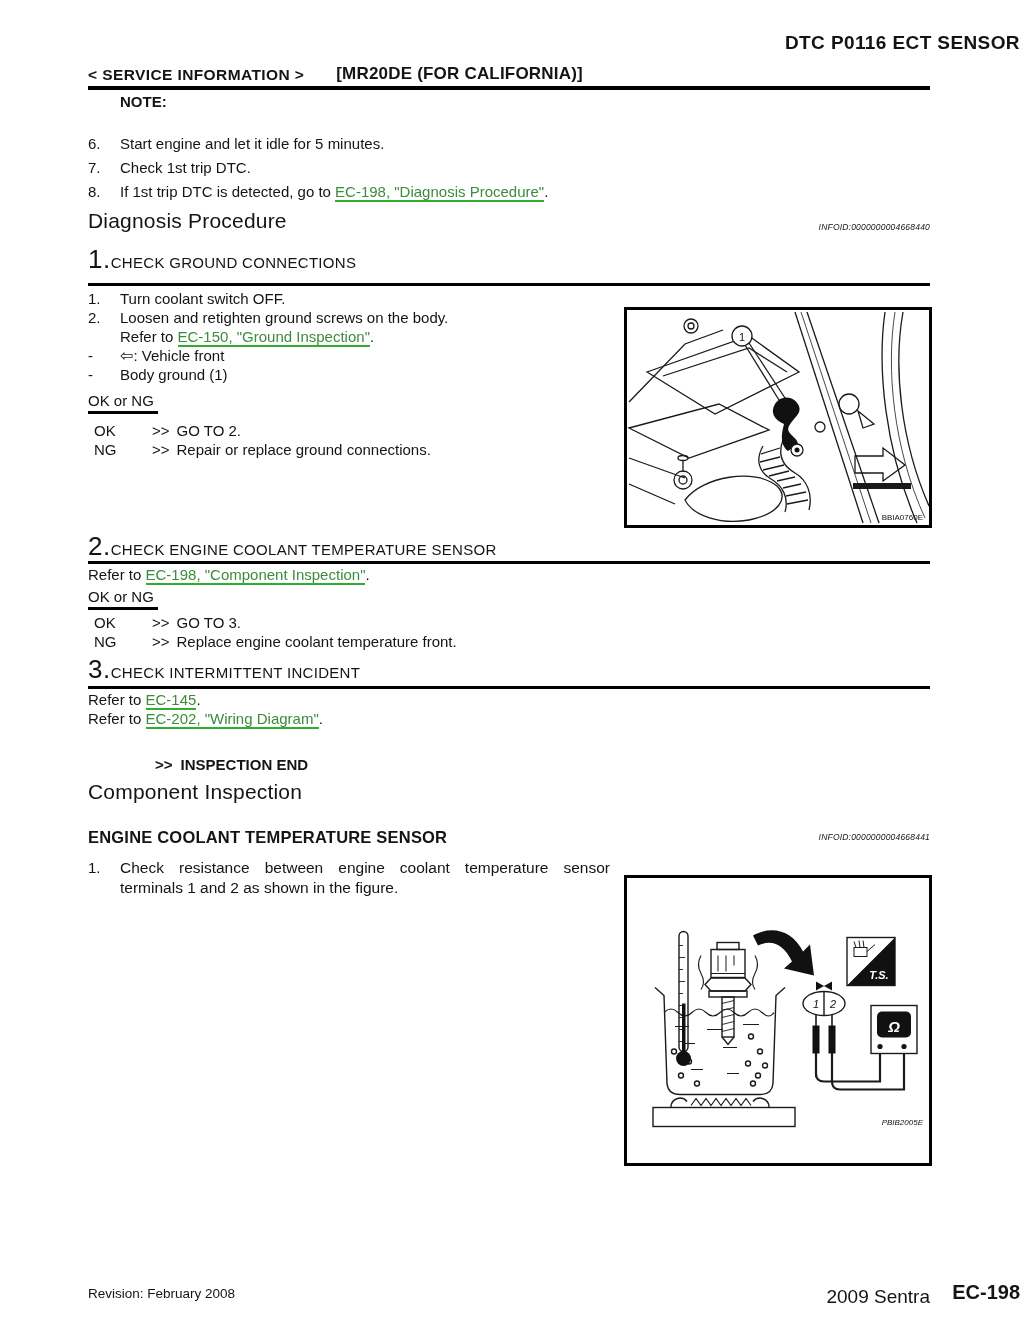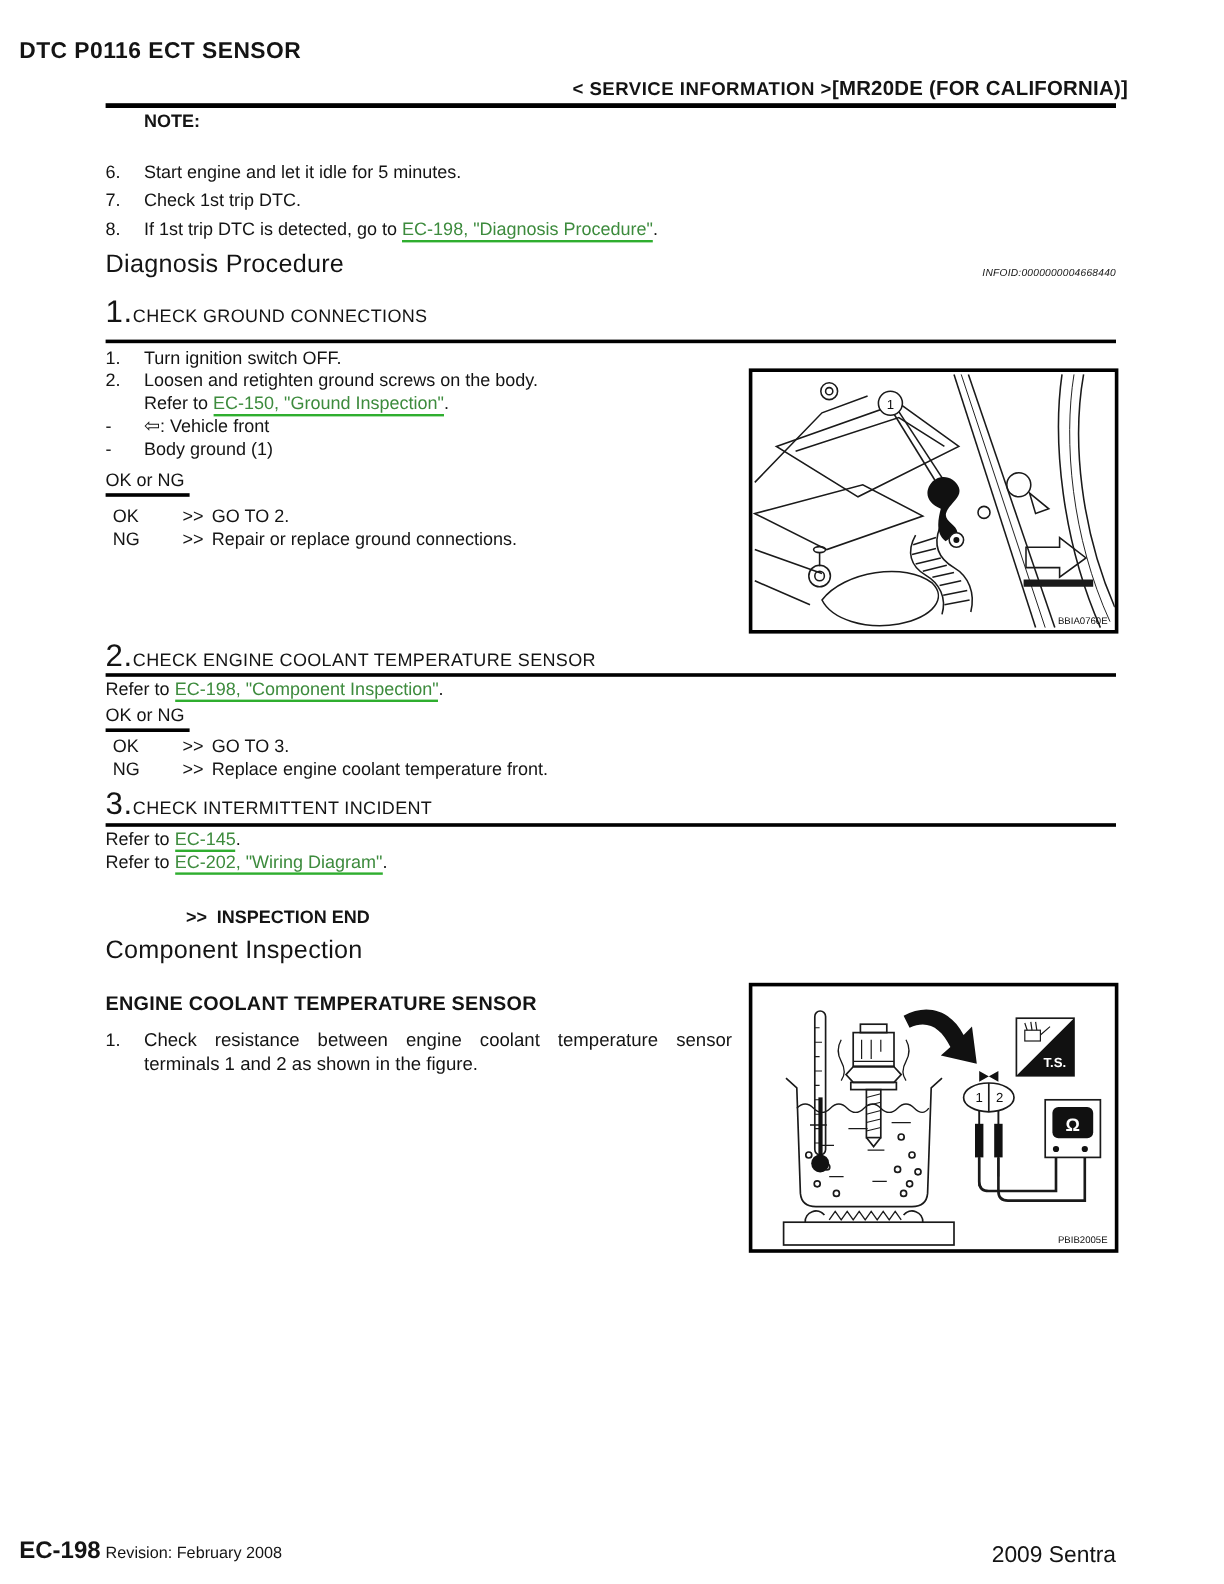--- a/index.html
+++ b/index.html
@@ -3,21 +3,21 @@
 <meta charset="utf-8">
 <style>
   html,body{margin:0;padding:0;background:#e8e8e8;}
   .page{
     position:relative;width:1020px;height:1320px;margin:0 auto;
     background:#ffffff;color:#141414;
     font-family:"Liberation Sans", sans-serif;font-size:15px;overflow:hidden;
   }
   .abs{position:absolute;}
   .b{font-weight:bold;}
-  .center{left:0;right:0;text-align:left;margin-left:16px;}
+  .center{left:0;right:0;text-align:right;margin-left:16px;}
   .rule{position:absolute;background:#000;}
   .lnk{color:#3d8b3d;border-bottom:2px solid #2fae2f;cursor:pointer;}
   .row{display:flex;align-items:flex-start;line-height:19px;}
   .numcol{flex:none;width:32px;}
   .dashcol{flex:none;width:32px;}
   .okng{display:inline-block;border-bottom:3px solid #000;padding:0 4px 2px 0;font-size:15px;}
   .resrow{display:flex;line-height:19px;margin-left:6px;}
   .reskey{flex:none;width:58px;}
   .resarrow{flex:none;margin-right:7px;}
   .stephead{position:absolute;left:88px;display:flex;align-items:baseline;}
@@ -30,21 +30,21 @@
   svg text{font-family:"Liberation Sans", sans-serif;}
   .caption{font-size:8px;}
   .just{text-align:justify;}
 </style>
 </head>
 <body>
 
 <div class="page">
 
   <div class="abs center b" style="top:32px;font-size:19px;letter-spacing:.4px;">DTC P0116 ECT SENSOR</div>
-  <div class="abs" style="top:58px;left:88px;right:80px;height:26px;display:flex;justify-content:flex-end;align-items:flex-end;">
+  <div class="abs" style="top:58px;left:88px;right:92px;height:26px;display:flex;justify-content:flex-start;align-items:flex-end;gap:32px;">
     <span class="b" style="font-size:15.5px;letter-spacing:.4px;">&lt; SERVICE INFORMATION &gt;</span>
     <span class="b" style="font-size:17px;letter-spacing:.2px;">[MR20DE (FOR CALIFORNIA)]</span>
   </div>
   <div class="rule" style="top:86px;left:88px;width:842px;height:4px;"></div>
 
   <div class="abs b" style="top:93px;left:120px;line-height:18px;">NOTE:</div>
 
   <div class="abs row" style="top:134px;left:88px;width:700px;">
     <span class="numcol">6.</span>
     <span>Start engine and let it idle for 5 minutes.</span>
@@ -65,21 +65,21 @@
 
   <div class="stephead" style="top:244px;">
     <span class="stepnum">1.</span>
       <span class="steptitle">CHECK GROUND CONNECTIONS</span>
   </div>
   <div class="rule" style="top:283px;left:88px;width:842px;height:3px;"></div>
 
   <div class="abs" style="top:289px;left:88px;width:528px;">
     <div class="row">
       <span class="numcol">1.</span>
-      <span>Turn ignition switch OFF.</span>
+      <span>Turn coolant switch OFF.</span>
     </div>
     <div class="row">
       <span class="numcol">2.</span>
       <span>Loosen and retighten ground screws on the body.</span>
     </div>
     <div class="row">
       <span class="numcol"></span>
       <span>
         <span>Refer to </span><span class="lnk">EC-150, "Ground Inspection"</span><span>.</span>
       </span>
@@ -195,21 +195,21 @@
 
   <div class="secheading" style="top:780px;">Component Inspection</div>
   <div class="infoid" style="top:832px;">INFOID:0000000004668441</div>
   <div class="abs b" style="top:828px;left:88px;font-size:16.5px;letter-spacing:.2px;">ENGINE COOLANT TEMPERATURE SENSOR</div>
 
   <div class="abs row" style="top:858px;left:88px;width:528px;">
     <span class="numcol">1.</span>
     <span class="just" style="width:490px;font-size:15.5px;line-height:19.5px;">Check resistance between engine coolant temperature sensor terminals 1 and 2 as shown in the figure.</span>
   </div>
 
-  <div class="figure" style="top:819px;height:225px;">
+  <div class="figure" style="top:875px;height:291px;font-style:italic;">
     <svg viewBox="0 0 302 218">
       <g stroke="#1a1a1a" fill="none" stroke-width="1.4">
         <path d="M28,76 L37,84 L40,172 Q41,183 53,183 L133,183 Q145,183 146,172 L149,84 L158,76"></path>
         <path d="M37,101 q7,-7 14,0 q7,7 14,0 q7,-7 14,0 q7,7 14,0 q7,-7 14,0 q7,7 14,0 q7,-7 14,0 q7,7 12,0" stroke-width="1.1"></path>
         <path d="M48,115 L62,115 M80,118 L96,118 M116,113 L132,113 M56,132 L68,132 M96,136 L110,136 M64,158 L76,158 M100,162 L112,162" stroke-width="1.1"></path>
         <rect x="52" y="20" width="9" height="120" rx="4.5"></rect>
         <path d="M52,34 L56,34 M52,46 L58,46 M52,58 L56,58 M52,70 L58,70 M52,82 L56,82 M52,94 L58,94 M52,106 L56,106 M52,118 L58,118 M52,130 L56,130" stroke-width="0.9"></path>
         <rect x="84" y="38" width="34" height="28"></rect>
         <rect x="90" y="31" width="22" height="7"></rect>
         <path d="M91,44 L91,60 M99,44 L99,60 M107,44 L107,54 M84,62 L118,62" stroke-width="1"></path>

